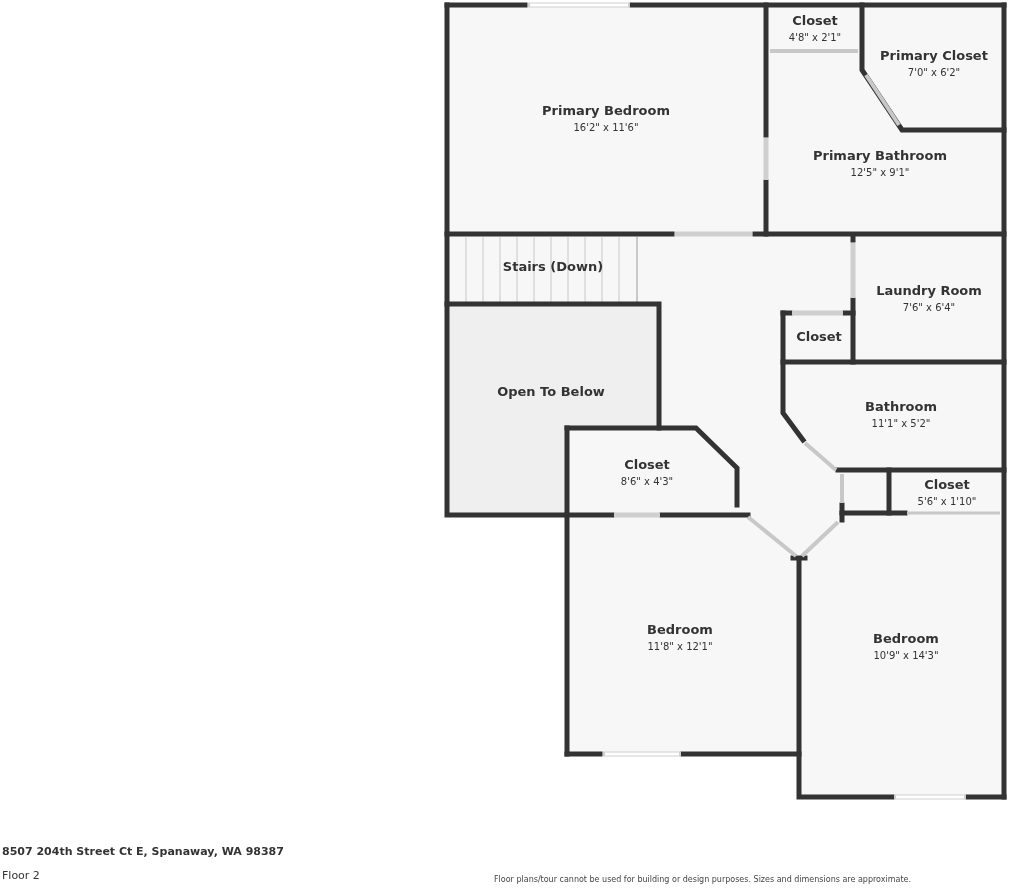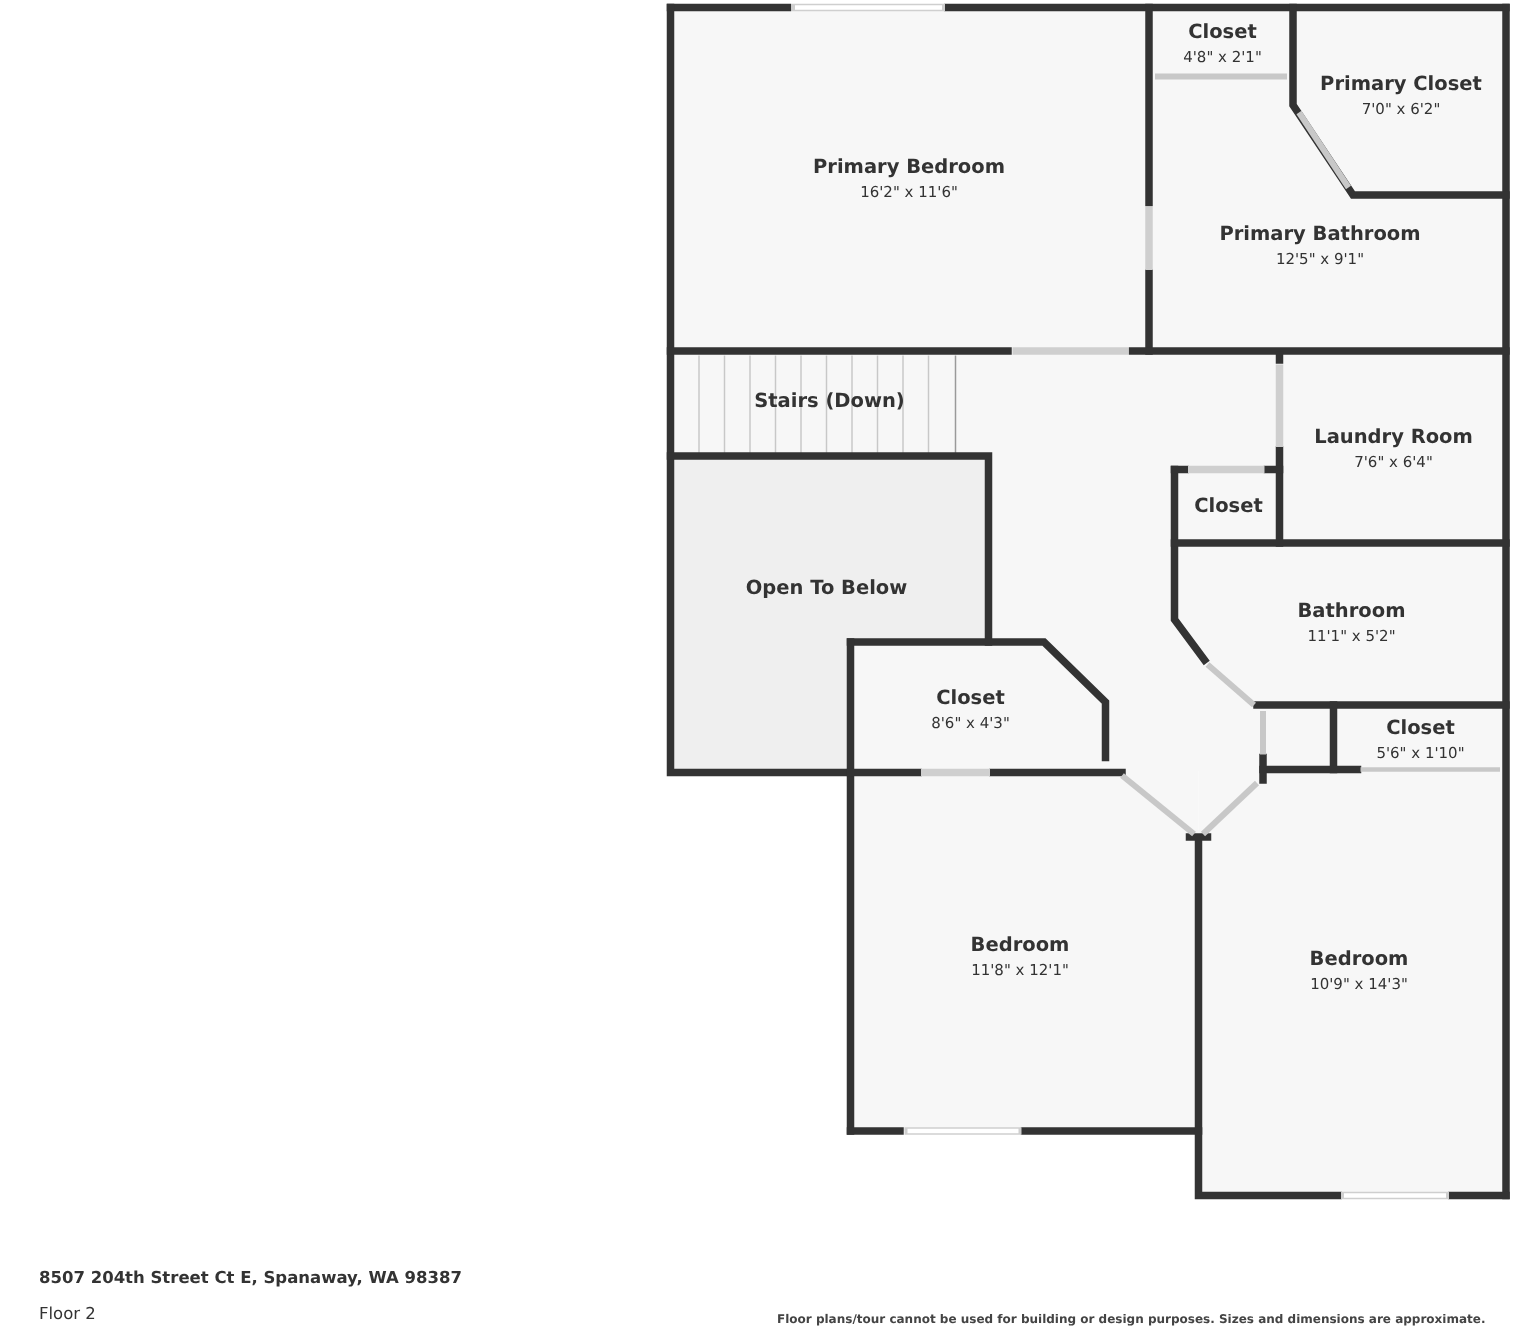--- a/index.html
+++ b/index.html
@@ -4,24 +4,24 @@
 <style>
   html, body { margin: 0; padding: 0; background: #ffffff; }
   body { width: 1010px; height: 889px; position: relative; overflow: hidden; font-family: "DejaVu Sans", sans-serif; }
   #plan { position: absolute; left: 0; top: 0; }
   .room-name { font-family: "DejaVu Sans", sans-serif; font-size: 13px; font-weight: bold; fill: #333333; text-anchor: middle; }
   .room-dim { font-family: "DejaVu Sans", sans-serif; font-size: 10px; fill: #333333; text-anchor: middle; }
   .wall { stroke: #333333; stroke-width: 5; fill: none; stroke-linecap: square; }
   .door { stroke: #cfcfcf; stroke-width: 5; fill: none; }
   .doorgap { stroke: #ffffff; stroke-width: 3; fill: none; }
   .stair { stroke: #c8c8c8; stroke-width: 1; }
-  .footer { position: absolute; color: #333333; font-family: "DejaVu Sans", sans-serif; margin-left: 24px; }
+  .footer { position: absolute; color: #333333; font-family: "DejaVu Sans", sans-serif; }
   .address { left: 2px; top: 845px; font-size: 11px; font-weight: bold; }
   .floor { left: 2px; top: 869px; font-size: 11px; font-weight: normal; }
-  .disclaimer { left: 494px; top: 875px; font-size: 8px; font-weight: bold; color: #444444; }
+  .disclaimer { left: 494px; top: 875px; font-size: 8px; font-weight: normal; color: #444444; }
 </style>
 </head>
 <body>
 
 <svg id="plan" width="1010" height="889" viewBox="0 0 1010 889">
 
   <g>
     <rect x="447" y="6" width="319" height="228" fill="#f7f7f7"></rect>
     <rect x="766" y="6" width="238" height="228" fill="#f7f7f7"></rect>
     <rect x="447" y="234" width="557" height="280" fill="#f7f7f7"></rect>

